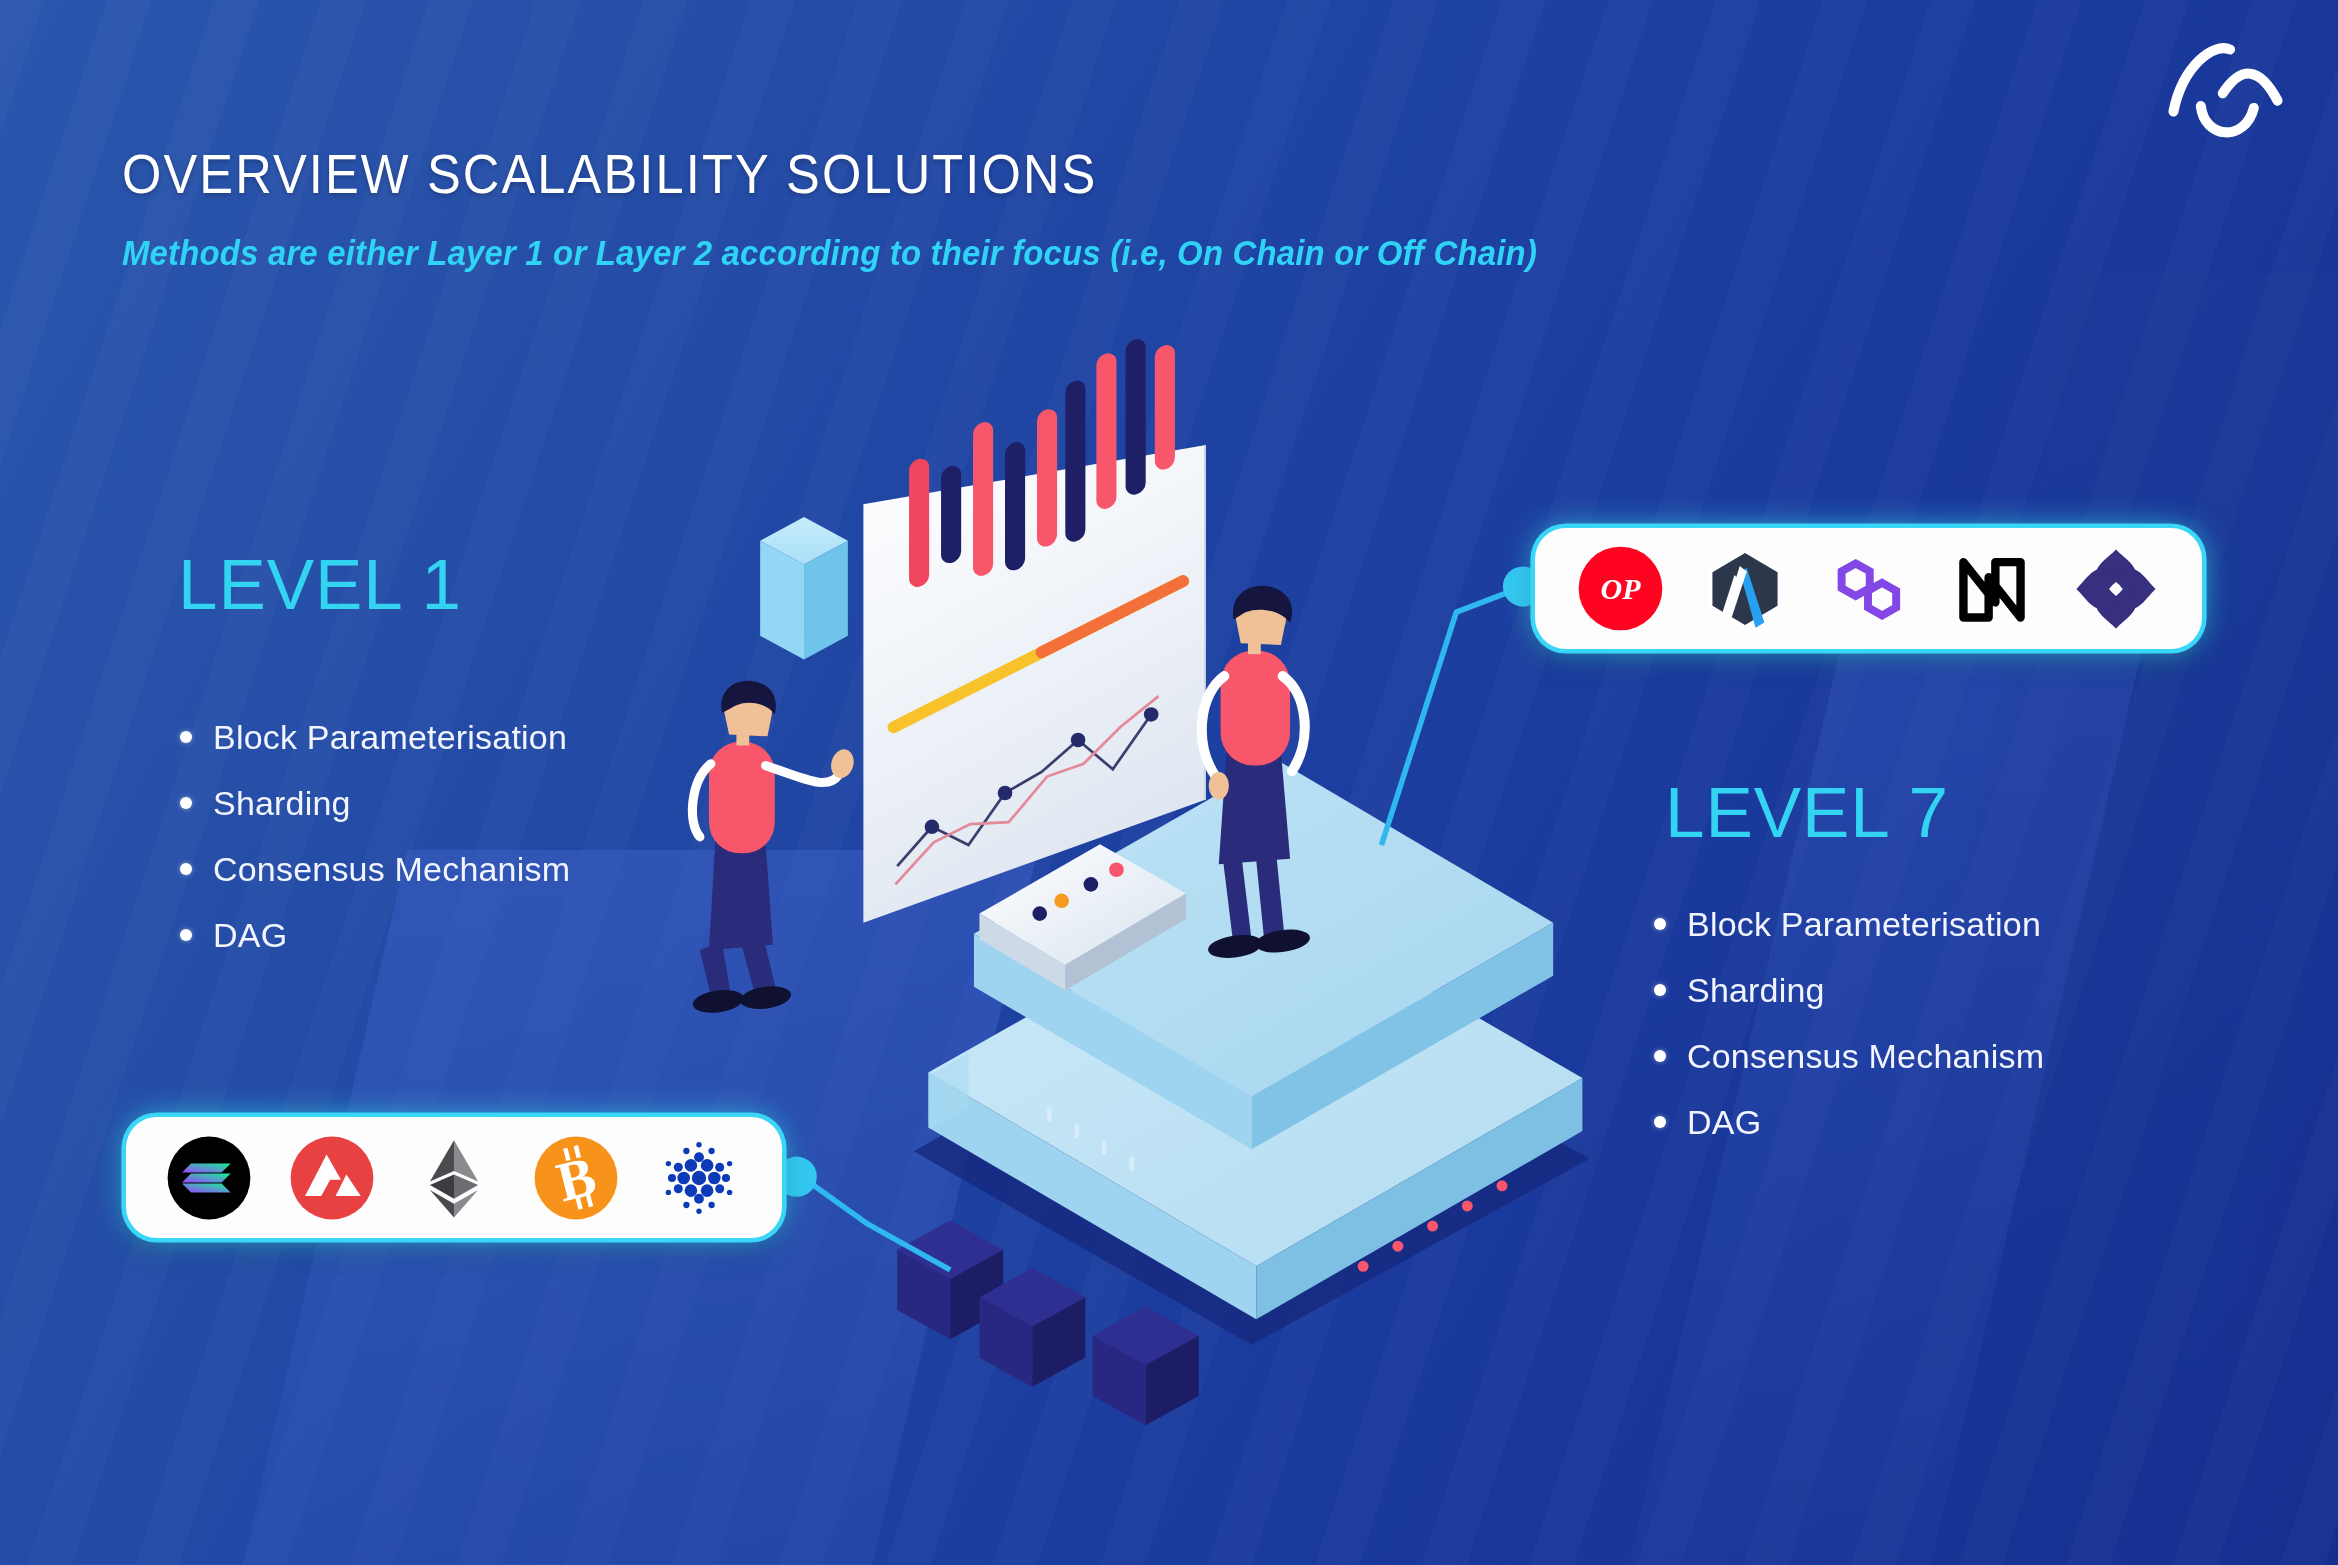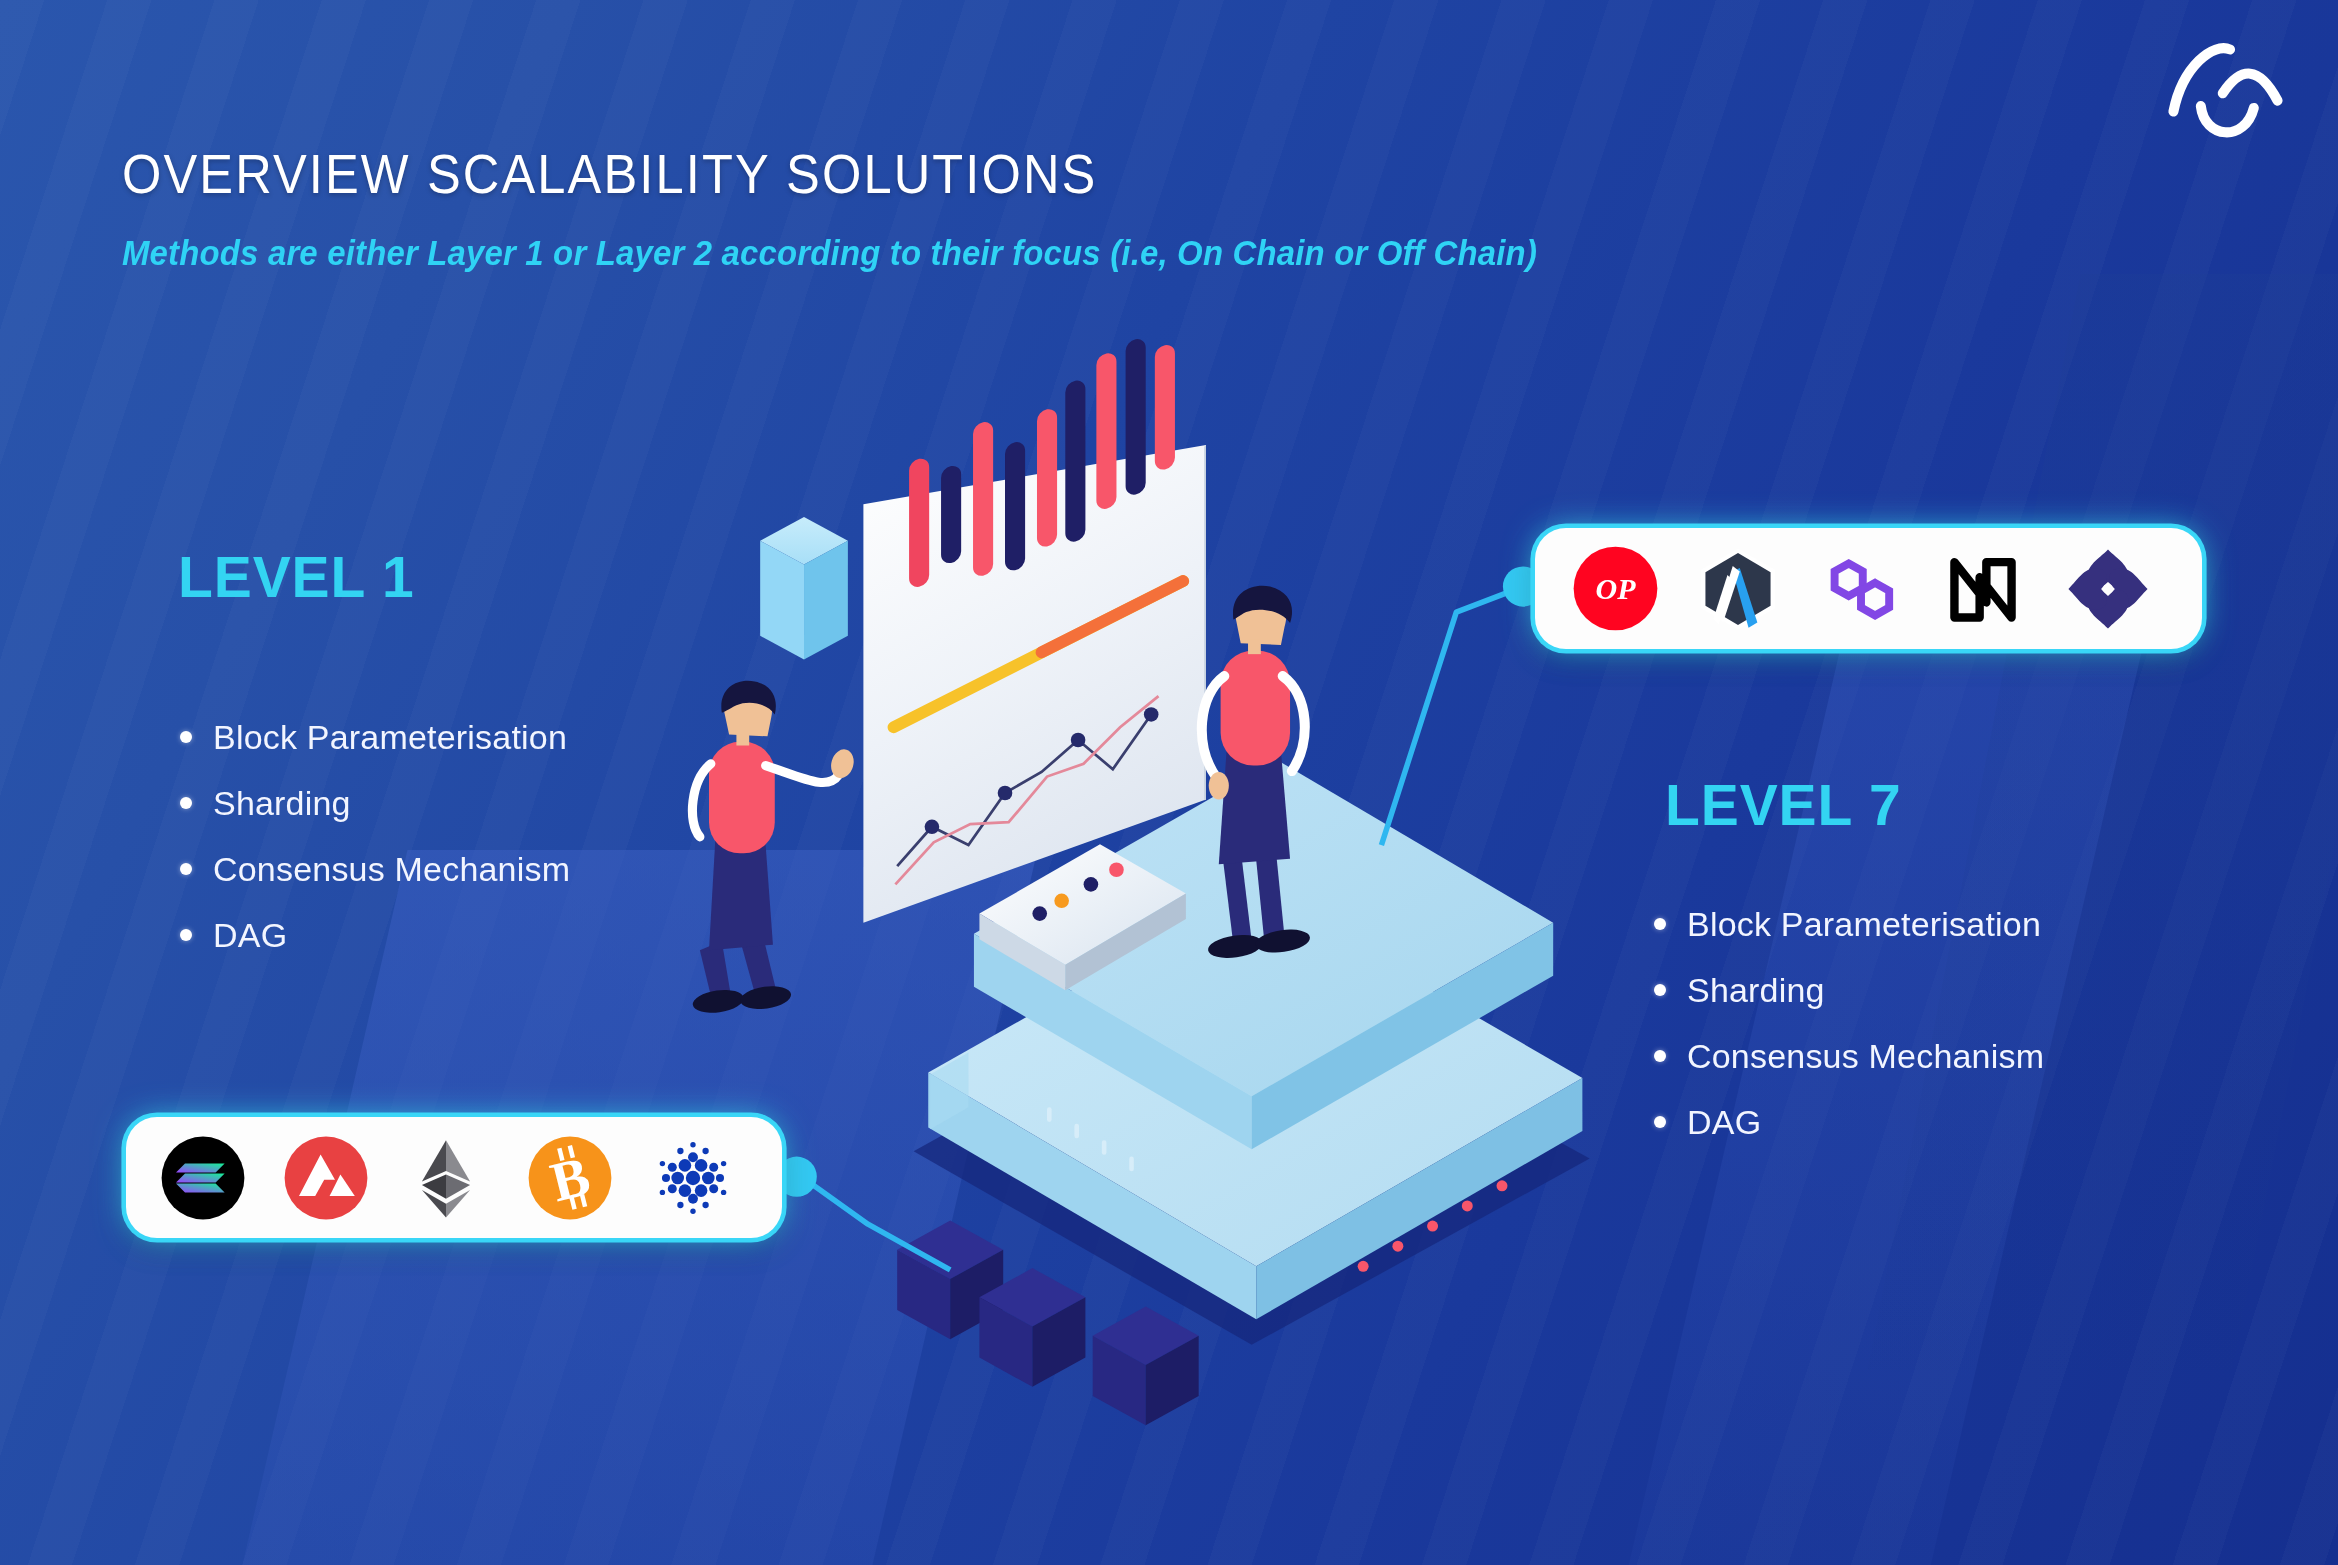--- a/index.html
+++ b/index.html
@@ -58,22 +58,22 @@
     position:absolute; left:122px; top:233px;
     font-size:35px; color:#2fd3f5; font-style:italic; font-weight:600;
     white-space:nowrap; letter-spacing:0.2px;
     transform:scaleX(0.94); transform-origin:left center;
   }
   
   .brand-mark { position:absolute; right:44px; top:22px; width:137px; height:128px; }
 
   
   .level-title {
-    position:absolute; font-size:57px; color:#33d4f2; letter-spacing:0.9px;
-    font-weight:700; white-space:nowrap;
+    position:absolute; font-size:71px; color:#33d4f2; letter-spacing:0.9px;
+    font-weight:400; white-space:nowrap;
   }
   .level1-title { left:178px; top:544px; }
   .level2-title { left:1665px; top:772px; }
 
   .bullets { position:absolute; list-style:none; }
   .bullets li {
     display:flex; align-items:center;
     font-size:34px; color:#f2f5ff; font-weight:300;
     white-space:nowrap; letter-spacing:0.2px;
   }
@@ -90,21 +90,21 @@
   
   .logo-pill {
     position:absolute;
     background:#fdfdfd;
     border-radius:31px;
     display:flex; align-items:center; justify-content:space-around;
     box-shadow:0 0 0 4.6px #39d6f7, 0 0 31px rgba(55,212,245,0.85), 0 9.1px 27.4px rgba(0,0,0,0.30);
   }
   .pill-l2 { left:1535px; top:528px; width:667px; height:121px; padding:0 24px; }
   .pill-l1 { left:126px; top:1117px; width:656px; height:121px; padding:0 22px; }
-  .logo-slot { width:102px; height:91px; display:flex; align-items:center; justify-content:flex-start; }
+  .logo-slot { width:102px; height:91px; display:flex; align-items:center; justify-content:center; }
 
   
   #illustration { position:absolute; left:0; top:0; width:2338px; height:1565px; pointer-events:none; }
 </style>
 </head>
 <body>
 
 <div id="stage">
 
   <div class="stripes"></div>

